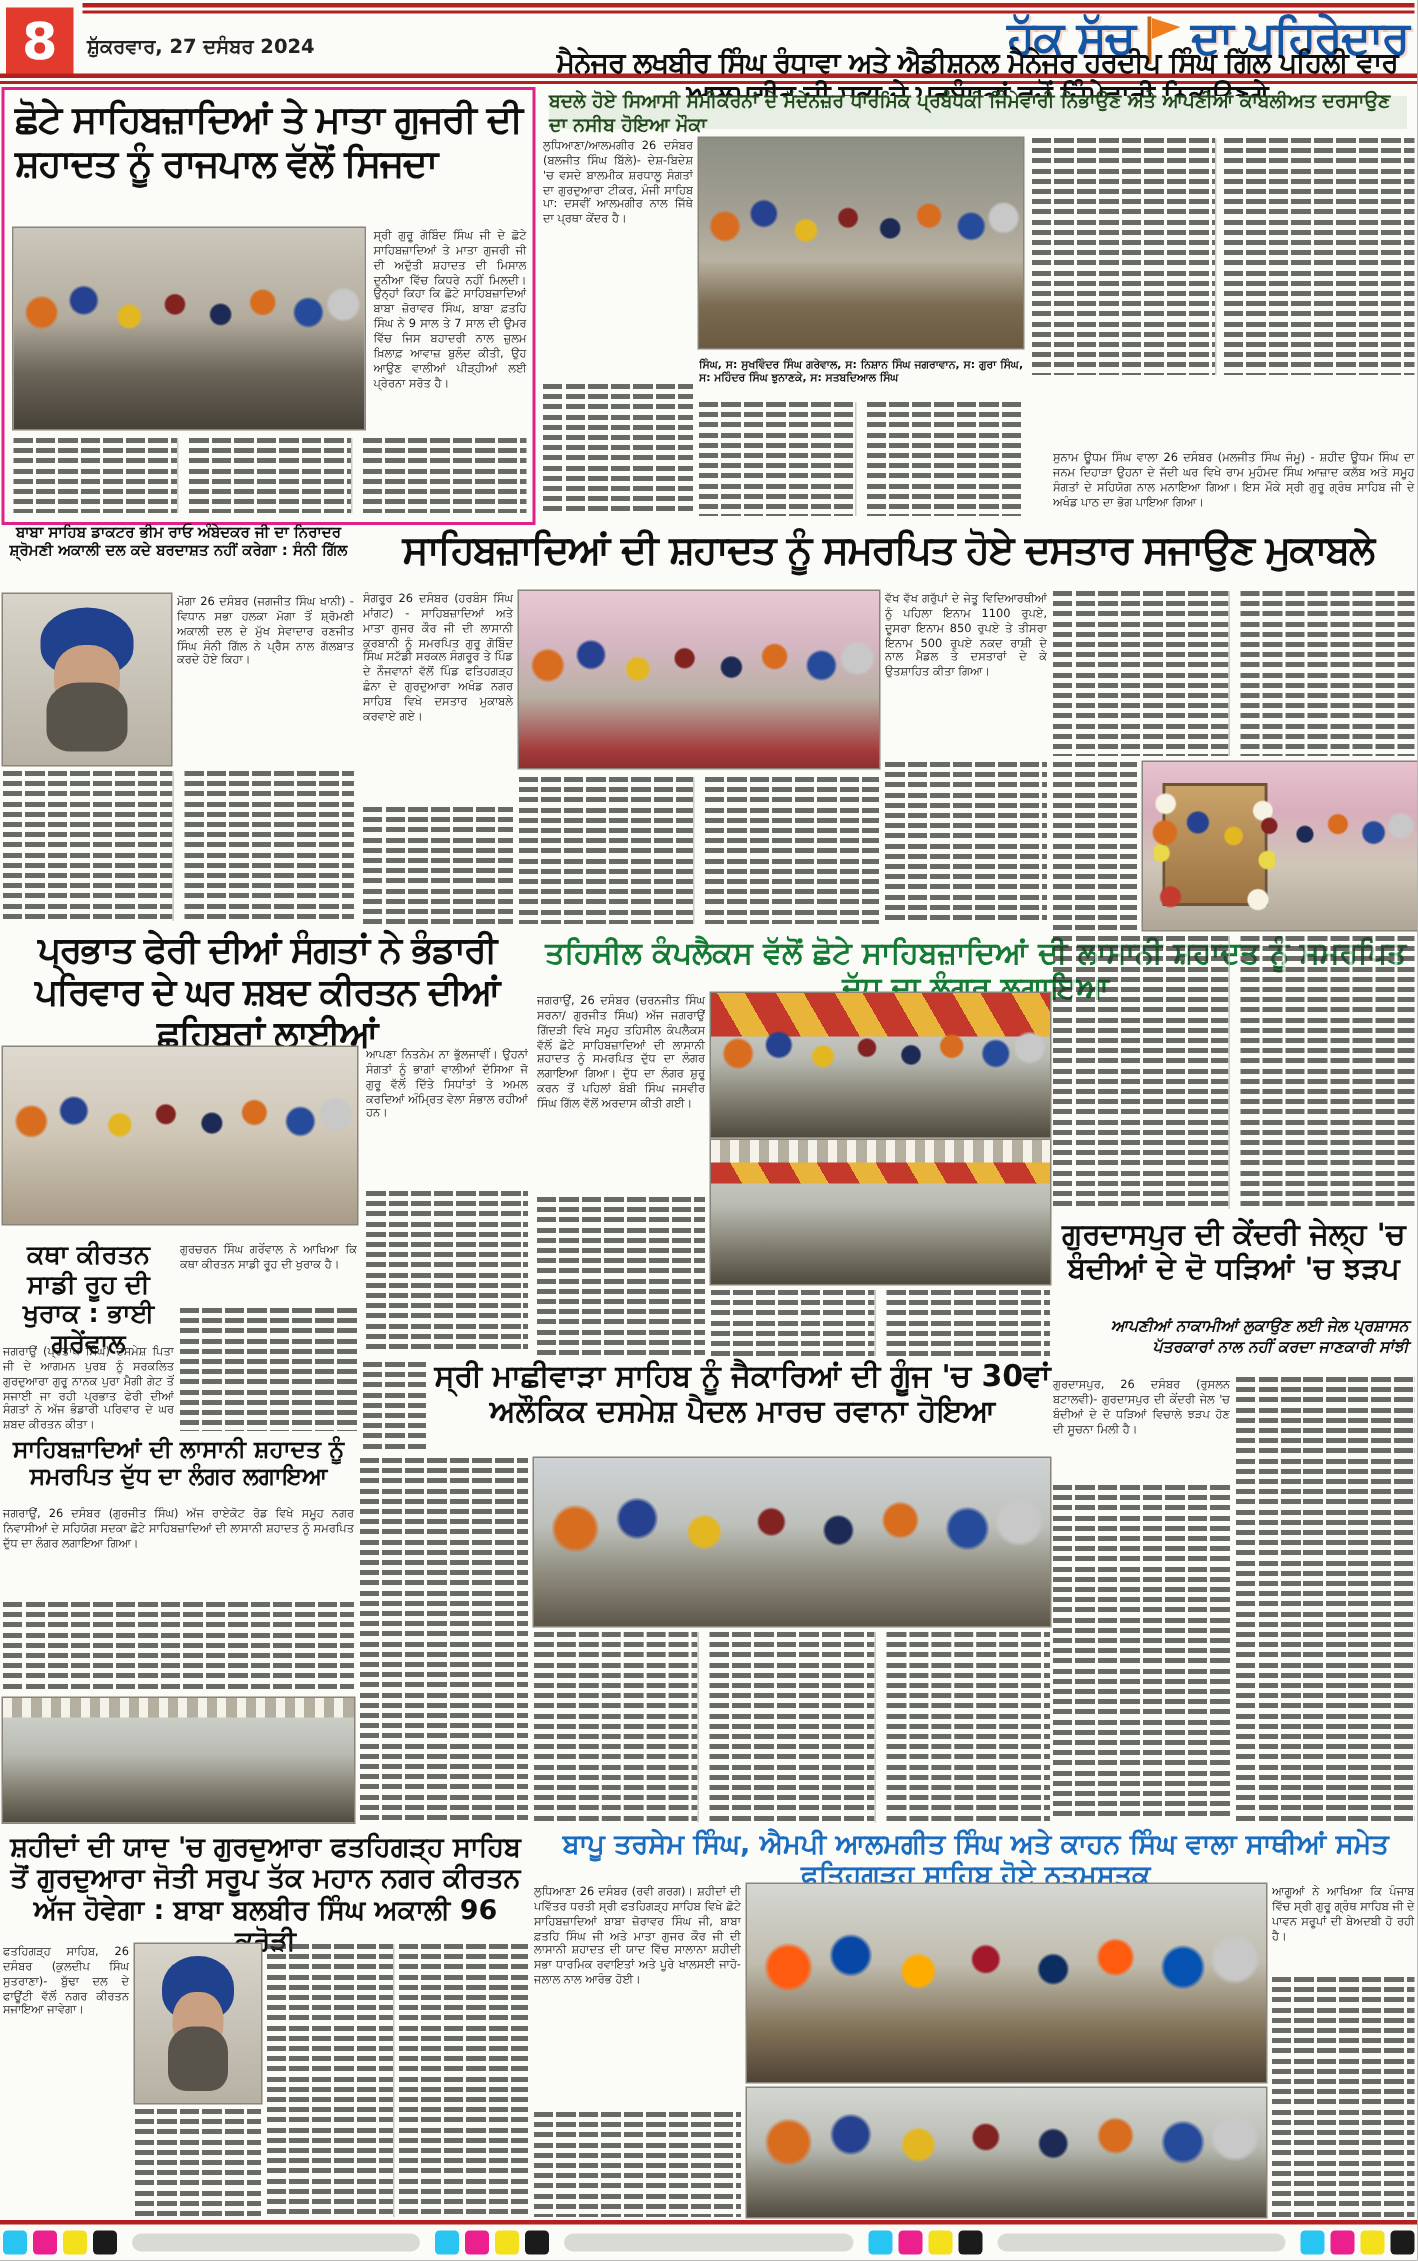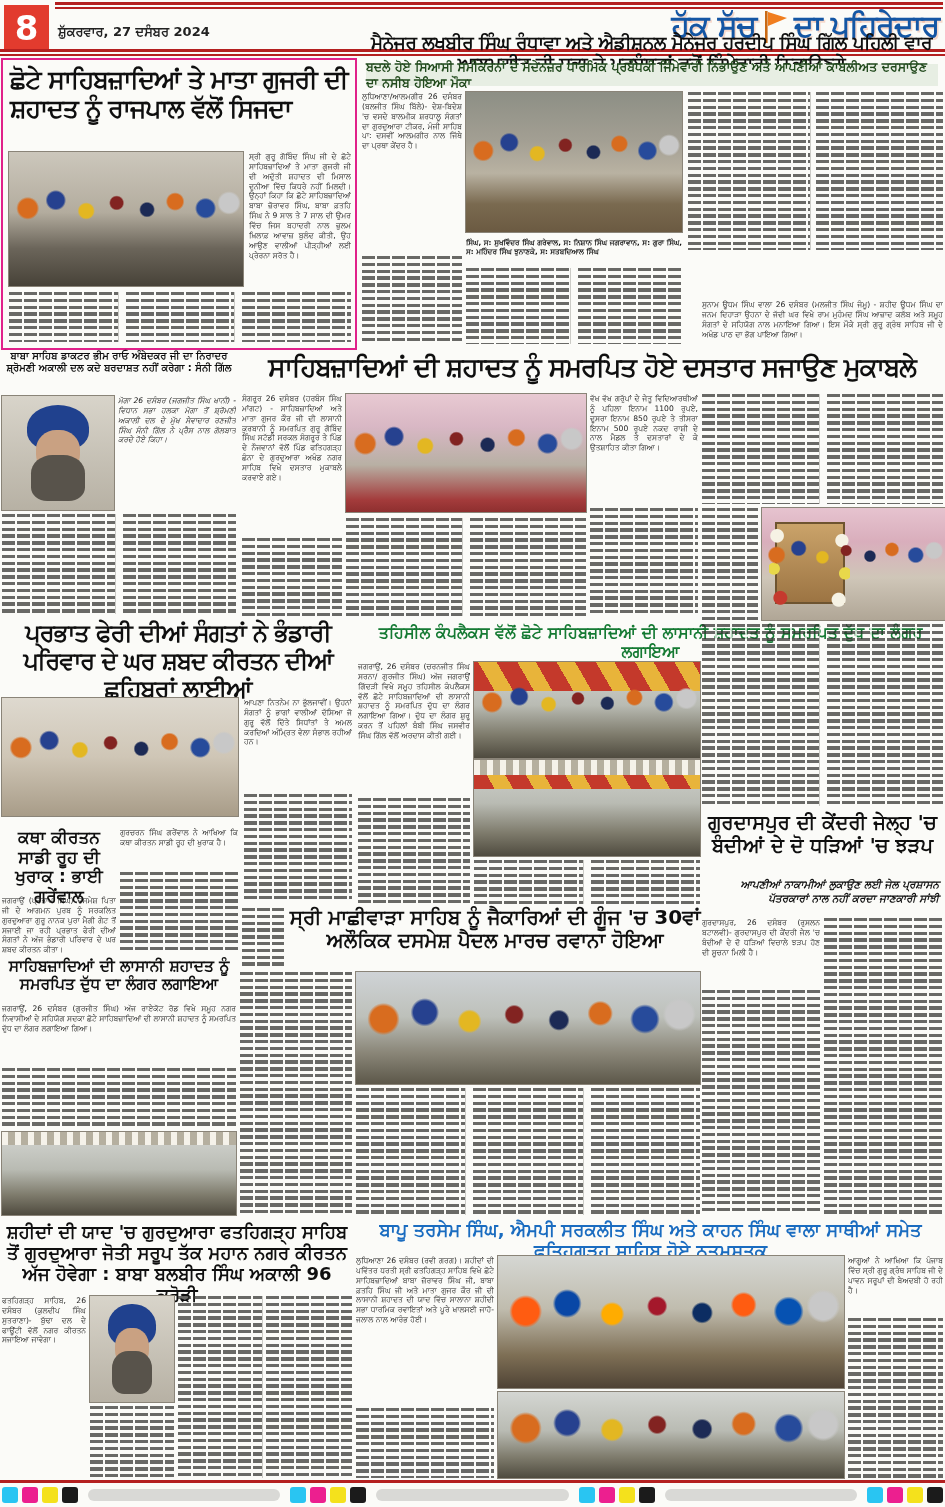--- a/index.html
+++ b/index.html
@@ -128,21 +128,21 @@
     <div class="portrait-frame"></div>
     <div class="garland"></div>
   </div>
 
   <div class="abs hl ctr" style="left:2px;top:350px;width:234px;font-size:10px;">ਬਾਬਾ ਸਾਹਿਬ ਡਾਕਟਰ ਭੀਮ ਰਾਓ ਅੰਬੇਦਕਰ ਜੀ ਦਾ ਨਿਰਾਦਰ ਸ਼੍ਰੋਮਣੀ ਅਕਾਲੀ ਦਲ ਕਦੇ ਬਰਦਾਸ਼ਤ ਨਹੀਂ ਕਰੇਗਾ : ਸੰਨੀ ਗਿੱਲ</div>
   <div class="pbox" style="left:2px;top:396px;width:112px;height:114px;">
     <div class="t"></div>
     <div class="f"></div>
     <div class="b"></div>
   </div>
-  <div class="abs lead" style="left:118px;top:396px;width:118px;height:114px;font-style:italic;">ਮੋਗਾ 26 ਦਸੰਬਰ (ਜਗਜੀਤ ਸਿੰਘ ਖਾਨੀ) - ਵਿਧਾਨ ਸਭਾ ਹਲਕਾ ਮੋਗਾ ਤੋਂ ਸ਼੍ਰੋਮਣੀ ਅਕਾਲੀ ਦਲ ਦੇ ਮੁੱਖ ਸੇਵਾਦਾਰ ਰਣਜੀਤ ਸਿੰਘ ਸੰਨੀ ਗਿੱਲ ਨੇ ਪ੍ਰੈਸ ਨਾਲ ਗੱਲਬਾਤ ਕਰਦੇ ਹੋਏ ਕਿਹਾ।</div>
+  <div class="abs lead" style="left:118px;top:396px;width:118px;height:114px;">ਮੋਗਾ 26 ਦਸੰਬਰ (ਜਗਜੀਤ ਸਿੰਘ ਖਾਨੀ) - ਵਿਧਾਨ ਸਭਾ ਹਲਕਾ ਮੋਗਾ ਤੋਂ ਸ਼੍ਰੋਮਣੀ ਅਕਾਲੀ ਦਲ ਦੇ ਮੁੱਖ ਸੇਵਾਦਾਰ ਰਣਜੀਤ ਸਿੰਘ ਸੰਨੀ ਗਿੱਲ ਨੇ ਪ੍ਰੈਸ ਨਾਲ ਗੱਲਬਾਤ ਕਰਦੇ ਹੋਏ ਕਿਹਾ।</div>
   <div class="abs fillrow" style="left:2px;top:514px;width:234px;height:100px;">
     <div class="fill rule-r"></div>
     <div class="fill"></div>
   </div>
 
   <div class="abs hl ctr" style="left:242px;top:352px;width:700px;font-size:26px;letter-spacing:-1px;">ਸਾਹਿਬਜ਼ਾਦਿਆਂ ਦੀ ਸ਼ਹਾਦਤ ਨੂੰ ਸਮਰਪਿਤ ਹੋਏ ਦਸਤਾਰ ਸਜਾਉਣ ਮੁਕਾਬਲੇ</div>
   <div class="abs lead" style="left:242px;top:394px;width:100px;height:140px;">ਸੰਗਰੂਰ 26 ਦਸੰਬਰ (ਹਰਬੰਸ ਸਿੰਘ ਮਾਂਗਟ) - ਸਾਹਿਬਜ਼ਾਦਿਆਂ ਅਤੇ ਮਾਤਾ ਗੁਜਰ ਕੌਰ ਜੀ ਦੀ ਲਾਸਾਨੀ ਕੁਰਬਾਨੀ ਨੂੰ ਸਮਰਪਿਤ ਗੁਰੂ ਗੋਬਿੰਦ ਸਿੰਘ ਸਟੱਡੀ ਸਰਕਲ ਸੰਗਰੂਰ ਤੇ ਪਿੰਡ ਦੇ ਨੌਜਵਾਨਾਂ ਵੱਲੋਂ ਪਿੰਡ ਫਤਿਹਗੜ੍ਹ ਛੰਨਾ ਦੇ ਗੁਰਦੁਆਰਾ ਅਖੰਡ ਨਗਰ ਸਾਹਿਬ ਵਿਖੇ ਦਸਤਾਰ ਮੁਕਾਬਲੇ ਕਰਵਾਏ ਗਏ।</div>
   <div class="abs fill" style="left:242px;top:538px;width:100px;height:78px;"></div>
   <div class="ph stage dots" style="left:346px;top:394px;width:240px;height:118px;"></div>
   <div class="abs fillrow" style="left:346px;top:518px;width:240px;height:98px;">
@@ -160,21 +160,21 @@
   <div class="abs hl ctr" style="left:2px;top:828px;width:114px;font-size:17px;">ਕਥਾ ਕੀਰਤਨ ਸਾਡੀ ਰੂਹ ਦੀ ਖੁਰਾਕ : ਭਾਈ ਗਰੇਂਵਾਲ</div>
   <div class="abs lead" style="left:2px;top:896px;width:114px;height:58px;">ਜਗਰਾਉਂ (ਪ੍ਰਤਾਪ ਸਿੰਘ) ਦਸਮੇਸ਼ ਪਿਤਾ ਜੀ ਦੇ ਆਗਮਨ ਪੁਰਬ ਨੂੰ ਸਰਕਲਿਤ ਗੁਰਦੁਆਰਾ ਗੁਰੂ ਨਾਨਕ ਪੁਰਾ ਮੈਗੀ ਗੇਟ ਤੋਂ ਸਜਾਈ ਜਾ ਰਹੀ ਪ੍ਰਭਾਤ ਫੇਰੀ ਦੀਆਂ ਸੰਗਤਾਂ ਨੇ ਅੱਜ ਭੰਡਾਰੀ ਪਰਿਵਾਰ ਦੇ ਘਰ ਸ਼ਬਦ ਕੀਰਤਨ ਕੀਤਾ।</div>
   <div class="abs lead" style="left:120px;top:828px;width:118px;height:42px;">ਗੁਰਚਰਨ ਸਿੰਘ ਗਰੇਂਵਾਲ ਨੇ ਆਖਿਆ ਕਿ ਕਥਾ ਕੀਰਤਨ ਸਾਡੀ ਰੂਹ ਦੀ ਖੁਰਾਕ ਹੈ।</div>
   <div class="abs fill" style="left:120px;top:872px;width:118px;height:82px;"></div>
 
   <div class="abs hl ctr" style="left:2px;top:958px;width:234px;font-size:15.5px;">ਸਾਹਿਬਜ਼ਾਦਿਆਂ ਦੀ ਲਾਸਾਨੀ ਸ਼ਹਾਦਤ ਨੂੰ ਸਮਰਪਿਤ ਦੁੱਧ ਦਾ ਲੰਗਰ ਲਗਾਇਆ</div>
   <div class="abs lead" style="left:2px;top:1004px;width:234px;height:62px;">ਜਗਰਾਉਂ, 26 ਦਸੰਬਰ (ਗੁਰਜੀਤ ਸਿੰਘ) ਅੱਜ ਰਾਏਕੋਟ ਰੋਡ ਵਿਖੇ ਸਮੂਹ ਨਗਰ ਨਿਵਾਸੀਆਂ ਦੇ ਸਹਿਯੋਗ ਸਦਕਾ ਛੋਟੇ ਸਾਹਿਬਜ਼ਾਦਿਆਂ ਦੀ ਲਾਸਾਨੀ ਸ਼ਹਾਦਤ ਨੂੰ ਸਮਰਪਿਤ ਦੁੱਧ ਦਾ ਲੰਗਰ ਲਗਾਇਆ ਗਿਆ।</div>
   <div class="abs fill" style="left:2px;top:1068px;width:234px;height:60px;"></div>
   <div class="ph outdoor dots langar-table" style="left:2px;top:1132px;width:234px;height:83px;"></div>
 
-  <div class="abs hl ctr green" style="left:358px;top:624px;width:585px;font-size:16px;">ਤਹਿਸੀਲ ਕੰਪਲੈਕਸ ਵੱਲੋਂ ਛੋਟੇ ਸਾਹਿਬਜ਼ਾਦਿਆਂ ਦੀ ਲਾਸਾਨੀ ਸ਼ਹਾਦਤ ਨੂੰ ਸਮਰਪਿਤ ਦੁੱਧ ਦਾ ਲੰਗਰ ਲਗਾਇਆ</div>
+  <div class="abs hl ctr green" style="left:358px;top:624px;width:585px;font-size:20px;">ਤਹਿਸੀਲ ਕੰਪਲੈਕਸ ਵੱਲੋਂ ਛੋਟੇ ਸਾਹਿਬਜ਼ਾਦਿਆਂ ਦੀ ਲਾਸਾਨੀ ਸ਼ਹਾਦਤ ਨੂੰ ਸਮਰਪਿਤ ਦੁੱਧ ਦਾ ਲੰਗਰ ਲਗਾਇਆ</div>
   <div class="abs lead" style="left:358px;top:662px;width:112px;height:132px;">ਜਗਰਾਉਂ, 26 ਦਸੰਬਰ (ਚਰਨਜੀਤ ਸਿੰਘ ਸਰਨਾ/ ਗੁਰਜੀਤ ਸਿੰਘ) ਅੱਜ ਜਗਰਾਉਂ ਗਿੱਦੜੀ ਵਿਖੇ ਸਮੂਹ ਤਹਿਸੀਲ ਕੰਪਲੈਕਸ ਵੱਲੋਂ ਛੋਟੇ ਸਾਹਿਬਜ਼ਾਦਿਆਂ ਦੀ ਲਾਸਾਨੀ ਸ਼ਹਾਦਤ ਨੂੰ ਸਮਰਪਿਤ ਦੁੱਧ ਦਾ ਲੰਗਰ ਲਗਾਇਆ ਗਿਆ। ਦੁੱਧ ਦਾ ਲੰਗਰ ਸ਼ੁਰੂ ਕਰਨ ਤੋਂ ਪਹਿਲਾਂ ਬੰਬੀ ਸਿੰਘ ਜਸਵੀਰ ਸਿੰਘ ਗਿੱਲ ਵੱਲੋਂ ਅਰਦਾਸ ਕੀਤੀ ਗਈ।</div>
   <div class="abs fill" style="left:358px;top:798px;width:112px;height:106px;"></div>
   <div class="ph outdoor dots canopy" style="left:474px;top:662px;width:226px;height:96px;"></div>
   <div class="ph outdoor dots canopy langar-table" style="left:474px;top:760px;width:226px;height:96px;"></div>
   <div class="abs fillrow" style="left:474px;top:860px;width:226px;height:44px;">
     <div class="fill rule-r"></div>
     <div class="fill"></div>
   </div>
   <div class="abs fillrow" style="left:702px;top:624px;width:241px;height:182px;">
     <div class="fill rule-r"></div>
@@ -190,21 +190,21 @@
     <div class="fill rule-r"></div>
     <div class="fill"></div>
   </div>
 
   <div class="abs hl ctr" style="left:702px;top:812px;width:241px;font-size:19.5px;">ਗੁਰਦਾਸਪੁਰ ਦੀ ਕੇਂਦਰੀ ਜੇਲ੍ਹ 'ਚ ਬੰਦੀਆਂ ਦੇ ਦੋ ਧੜਿਆਂ 'ਚ ਝੜਪ</div>
   <div class="abs jailsub" style="left:706px;top:878px;width:233px;text-align:right;">ਆਪਣੀਆਂ ਨਾਕਾਮੀਆਂ ਲੁਕਾਉਣ ਲਈ ਜੇਲ ਪ੍ਰਸ਼ਾਸਨ ਪੱਤਰਕਾਰਾਂ ਨਾਲ ਨਹੀਂ ਕਰਦਾ ਜਾਣਕਾਰੀ ਸਾਂਝੀ</div>
   <div class="abs lead" style="left:702px;top:918px;width:118px;height:68px;">ਗੁਰਦਾਸਪੁਰ, 26 ਦਸੰਬਰ (ਰੁਸਲਨ ਬਟਾਲਵੀ)- ਗੁਰਦਾਸਪੁਰ ਦੀ ਕੇਂਦਰੀ ਜੇਲ 'ਚ ਬੰਦੀਆਂ ਦੇ ਦੋ ਧੜਿਆਂ ਵਿਚਾਲੇ ਝੜਪ ਹੋਣ ਦੀ ਸੂਚਨਾ ਮਿਲੀ ਹੈ।</div>
   <div class="abs fill" style="left:702px;top:990px;width:118px;height:224px;"></div>
   <div class="abs fill" style="left:824px;top:918px;width:119px;height:296px;"></div>
 
-  <div class="abs hl ctr blue" style="left:356px;top:1220px;width:589px;font-size:18px;">ਬਾਪੂ ਤਰਸੇਮ ਸਿੰਘ, ਐਮਪੀ ਸਰਕਲੀਤ ਸਿੰਘ ਅਤੇ ਕਾਹਨ ਸਿੰਘ ਵਾਲਾ ਸਾਥੀਆਂ ਸਮੇਤ ਫਤਿਹਗੜ੍ਹ ਸਾਹਿਬ ਹੋਏ ਨਤਮਸਤਕ</div>
+  <div class="abs hl ctr blue" style="left:356px;top:1220px;width:589px;font-size:18px;">ਬਾਪੂ ਤਰਸੇਮ ਸਿੰਘ, ਐਮਪੀ ਆਲਮਗੀਤ ਸਿੰਘ ਅਤੇ ਕਾਹਨ ਸਿੰਘ ਵਾਲਾ ਸਾਥੀਆਂ ਸਮੇਤ ਫਤਿਹਗੜ੍ਹ ਸਾਹਿਬ ਹੋਏ ਨਤਮਸਤਕ</div>
   <div class="abs lead" style="left:356px;top:1256px;width:138px;height:148px;">ਲੁਧਿਆਣਾ 26 ਦਸੰਬਰ (ਰਵੀ ਗਰਗ)। ਸ਼ਹੀਦਾਂ ਦੀ ਪਵਿੱਤਰ ਧਰਤੀ ਸ੍ਰੀ ਫਤਹਿਗੜ੍ਹ ਸਾਹਿਬ ਵਿਖੇ ਛੋਟੇ ਸਾਹਿਬਜ਼ਾਦਿਆਂ ਬਾਬਾ ਜ਼ੋਰਾਵਰ ਸਿੰਘ ਜੀ, ਬਾਬਾ ਫ਼ਤਹਿ ਸਿੰਘ ਜੀ ਅਤੇ ਮਾਤਾ ਗੁਜਰ ਕੌਰ ਜੀ ਦੀ ਲਾਸਾਨੀ ਸ਼ਹਾਦਤ ਦੀ ਯਾਦ ਵਿੱਚ ਸਾਲਾਨਾ ਸ਼ਹੀਦੀ ਸਭਾ ਧਾਰਮਿਕ ਰਵਾਇਤਾਂ ਅਤੇ ਪੂਰੇ ਖਾਲਸਈ ਜਾਹੋ-ਜਲਾਲ ਨਾਲ ਆਰੰਭ ਹੋਈ।</div>
   <div class="abs fill" style="left:356px;top:1408px;width:138px;height:70px;"></div>
   <div class="ph orangecrowd dots" style="left:498px;top:1256px;width:346px;height:132px;"></div>
   <div class="ph outdoor dots" style="left:498px;top:1392px;width:346px;height:86px;"></div>
   <div class="abs lead" style="left:848px;top:1256px;width:95px;height:58px;">ਆਗੂਆਂ ਨੇ ਆਖਿਆ ਕਿ ਪੰਜਾਬ ਵਿੱਚ ਸ੍ਰੀ ਗੁਰੂ ਗ੍ਰੰਥ ਸਾਹਿਬ ਜੀ ਦੇ ਪਾਵਨ ਸਰੂਪਾਂ ਦੀ ਬੇਅਦਬੀ ਹੋ ਰਹੀ ਹੈ।</div>
   <div class="abs fill" style="left:848px;top:1318px;width:95px;height:160px;"></div>
 
   <div class="abs hl ctr" style="left:2px;top:1222px;width:350px;font-size:18px;">ਸ਼ਹੀਦਾਂ ਦੀ ਯਾਦ 'ਚ ਗੁਰਦੁਆਰਾ ਫਤਹਿਗੜ੍ਹ ਸਾਹਿਬ ਤੋਂ ਗੁਰਦੁਆਰਾ ਜੋਤੀ ਸਰੂਪ ਤੱਕ ਮਹਾਨ ਨਗਰ ਕੀਰਤਨ ਅੱਜ ਹੋਵੇਗਾ : ਬਾਬਾ ਬਲਬੀਰ ਸਿੰਘ ਅਕਾਲੀ 96 ਕਰੋੜੀ</div>
   <div class="abs lead" style="left:2px;top:1296px;width:84px;height:182px;">ਫਤਹਿਗੜ੍ਹ ਸਾਹਿਬ, 26 ਦਸੰਬਰ (ਕੁਲਦੀਪ ਸਿੰਘ ਸੁਤਰਾਣਾ)- ਬੁੱਢਾ ਦਲ ਦੇ ਫਾਊਂਟੀ ਵੱਲੋਂ ਨਗਰ ਕੀਰਤਨ ਸਜਾਇਆ ਜਾਵੇਗਾ।</div>
   <div class="pbox" style="left:90px;top:1296px;width:84px;height:106px;">

